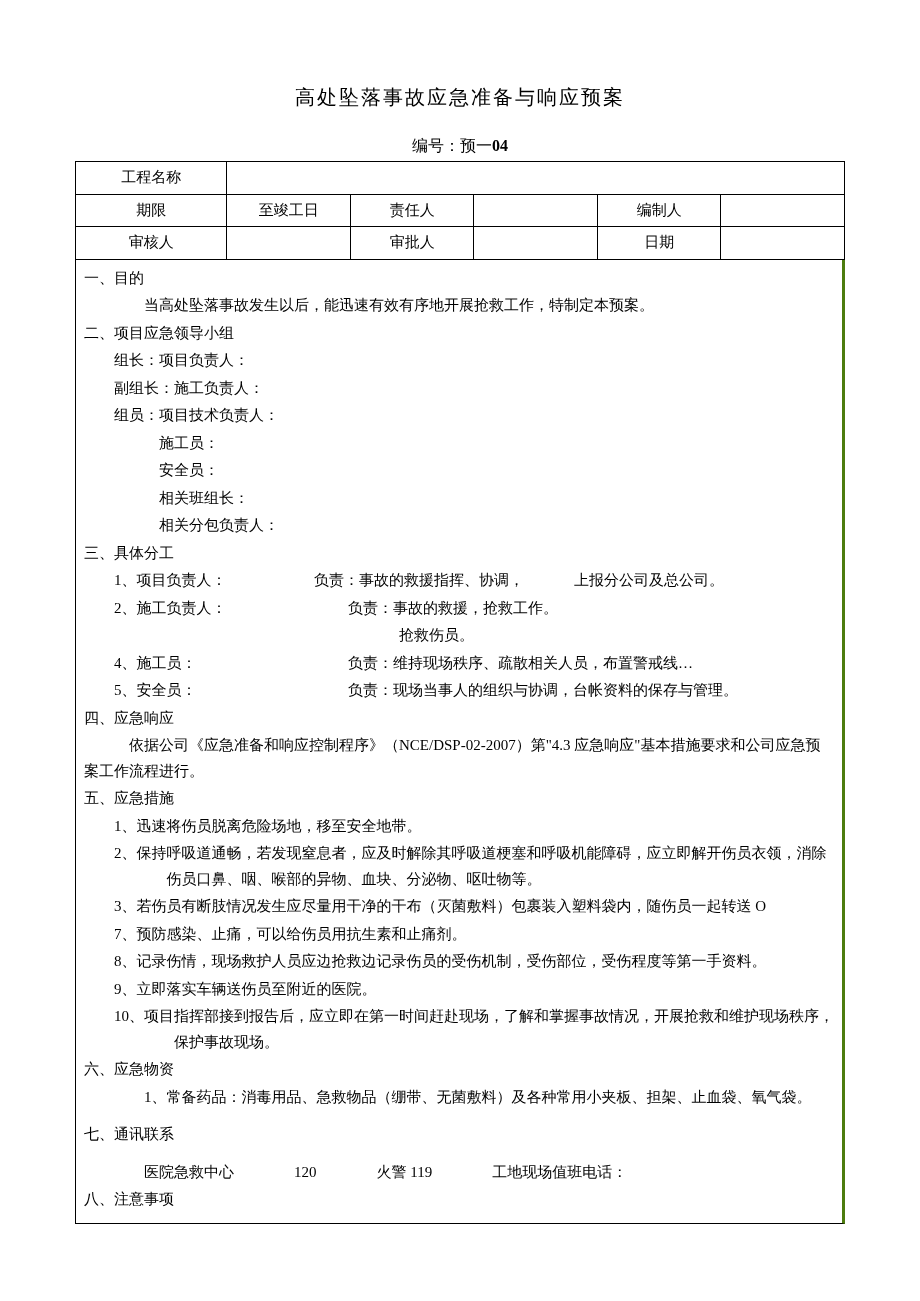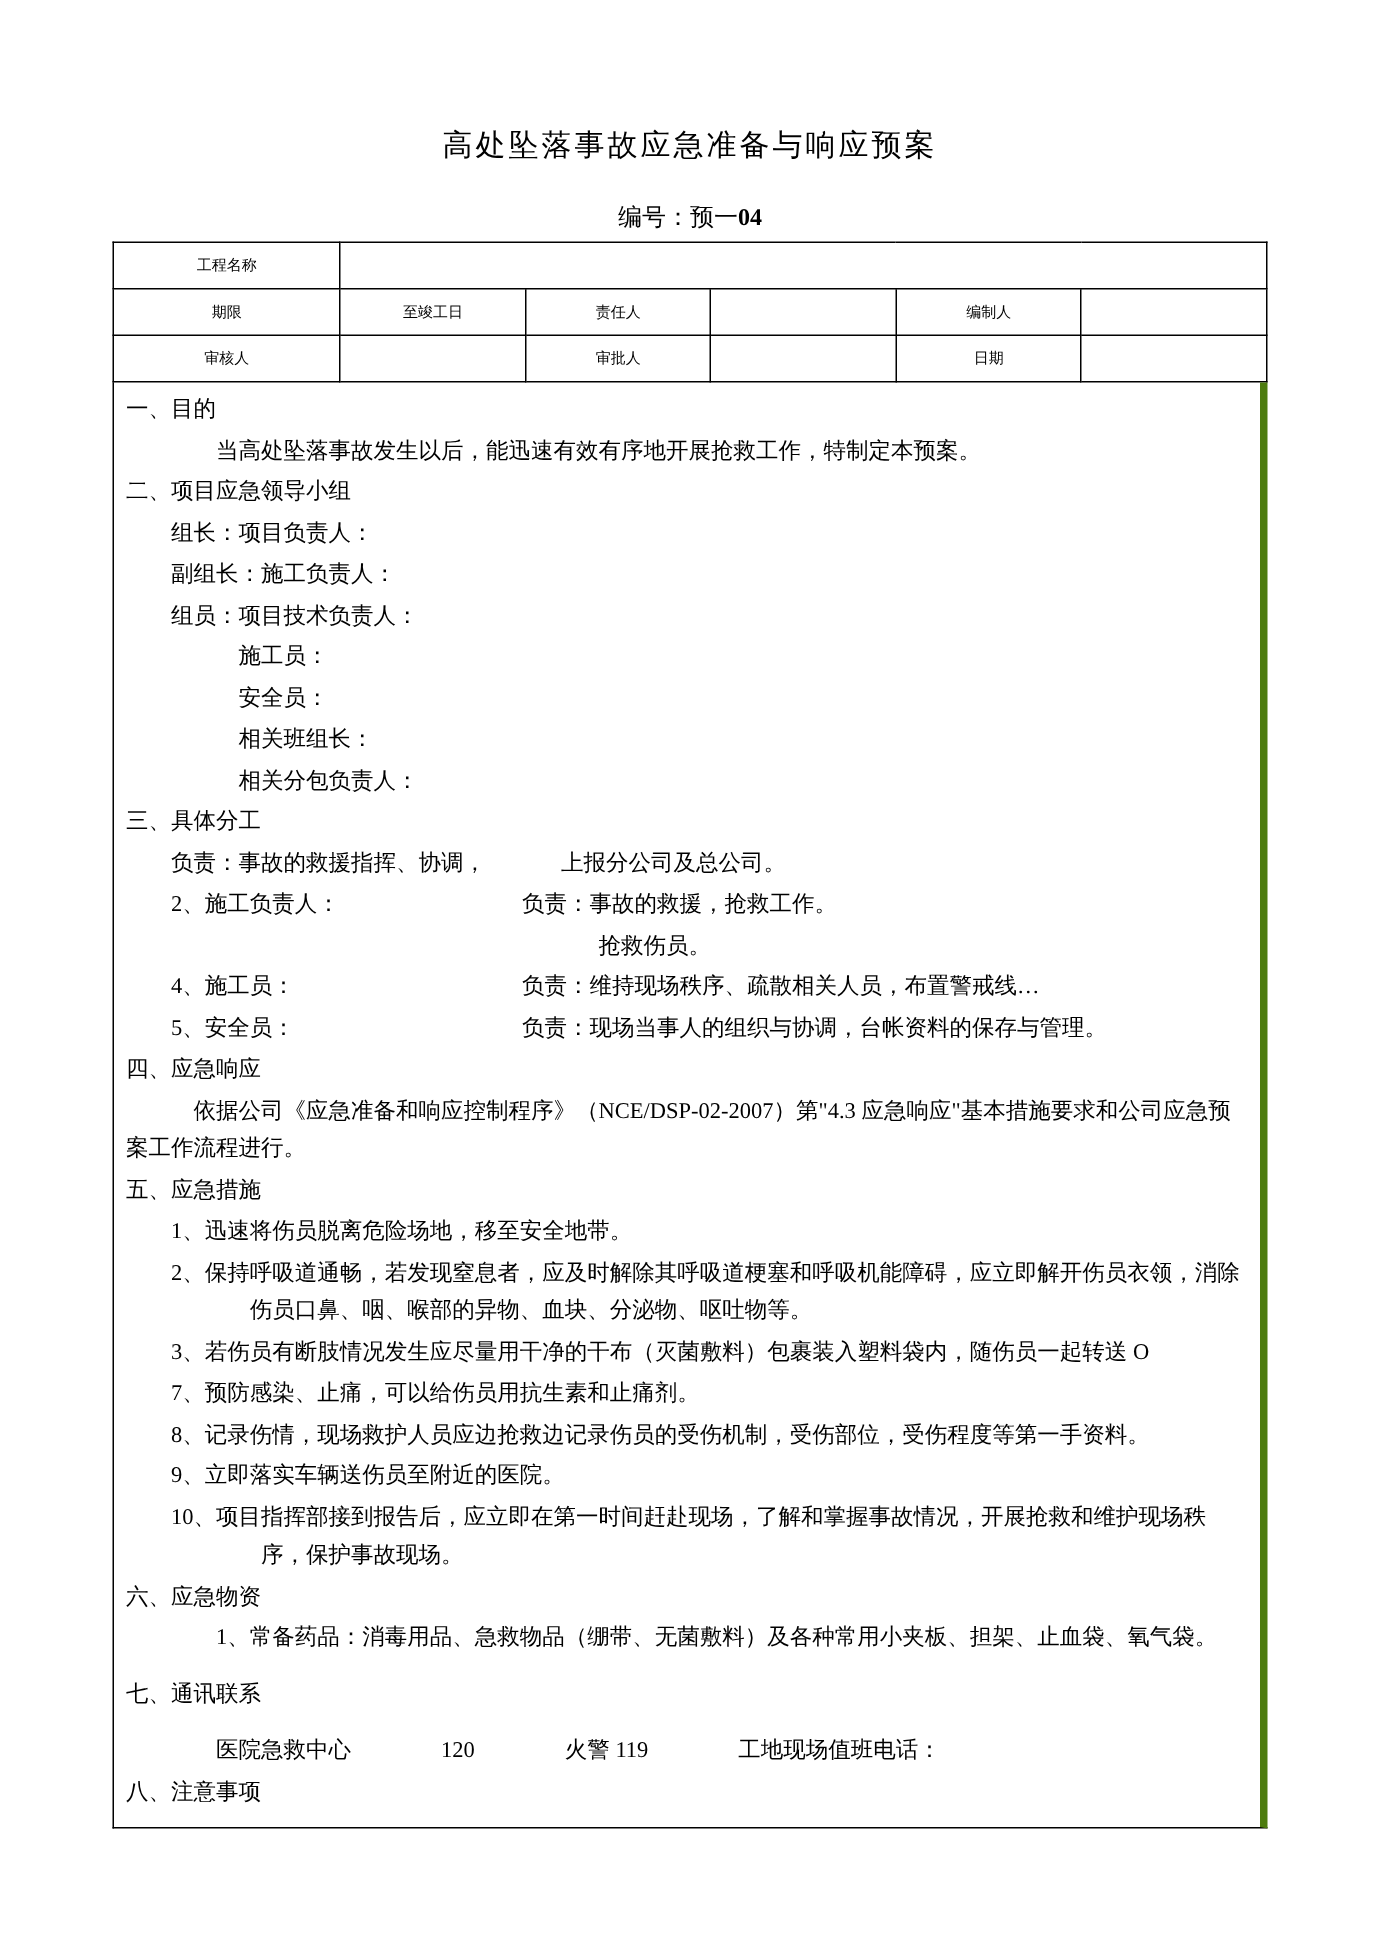--- a/index.html
+++ b/index.html
@@ -28,26 +28,26 @@
     .doc-number .num { font-weight: bold; }
     table.header-table {
       width: 100%;
       border-collapse: collapse;
       table-layout: fixed;
     }
     table.header-table td {
       border: 1px solid #000;
       padding: 3px 6px;
       text-align: center;
-      font-size: 10px;
+      font-size: 15px;
       height: 24px;
     }
     .content {
       border-left: 1px solid #000;
-      border-right: 5px solid #4d7c0f;
+      border-right: 3px solid #4d7c0f;
       border-bottom: 1px solid #000;
       padding: 4px 8px 8px 8px;
     }
     .section-h { margin: 2px 0; }
     .indent-1 { padding-left: 2em; }
     .indent-2 { padding-left: 4em; }
     .duty-row { display: flex; gap: 34px; }
     .duty-left { width: 200px; flex-shrink: 0; }
     .duty-right { flex: 1; }
     .duty-row-gap { display: flex; }
@@ -100,20 +100,21 @@
   <div class="para indent-1">组长：项目负责人：</div>
   <div class="para indent-1">副组长：施工负责人：</div>
   <div class="para indent-1">组员：项目技术负责人：</div>
   <div class="para" style="padding-left:5em">施工员：</div>
   <div class="para" style="padding-left:5em">安全员：</div>
   <div class="para" style="padding-left:5em">相关班组长：</div>
   <div class="para" style="padding-left:5em">相关分包负责人：</div>
 
   <div class="section-h">三、具体分工</div>
   <div class="para indent-1 duty-row-gap">
+    <span class="duty-left">1、项目负责人：</span>
     <span style="width:260px">负责：事故的救援指挥、协调，</span>
     <span>上报分公司及总公司。</span>
   </div>
   <div class="para indent-1 duty-row">
     <span class="duty-left">2、施工负责人：</span>
     <span class="duty-right">负责：事故的救援，抢救工作。</span>
   </div>
   <div class="para" style="padding-left:21em">抢救伤员。</div>
   <div class="para indent-1 duty-row">
     <span class="duty-left">4、施工员：</span>

